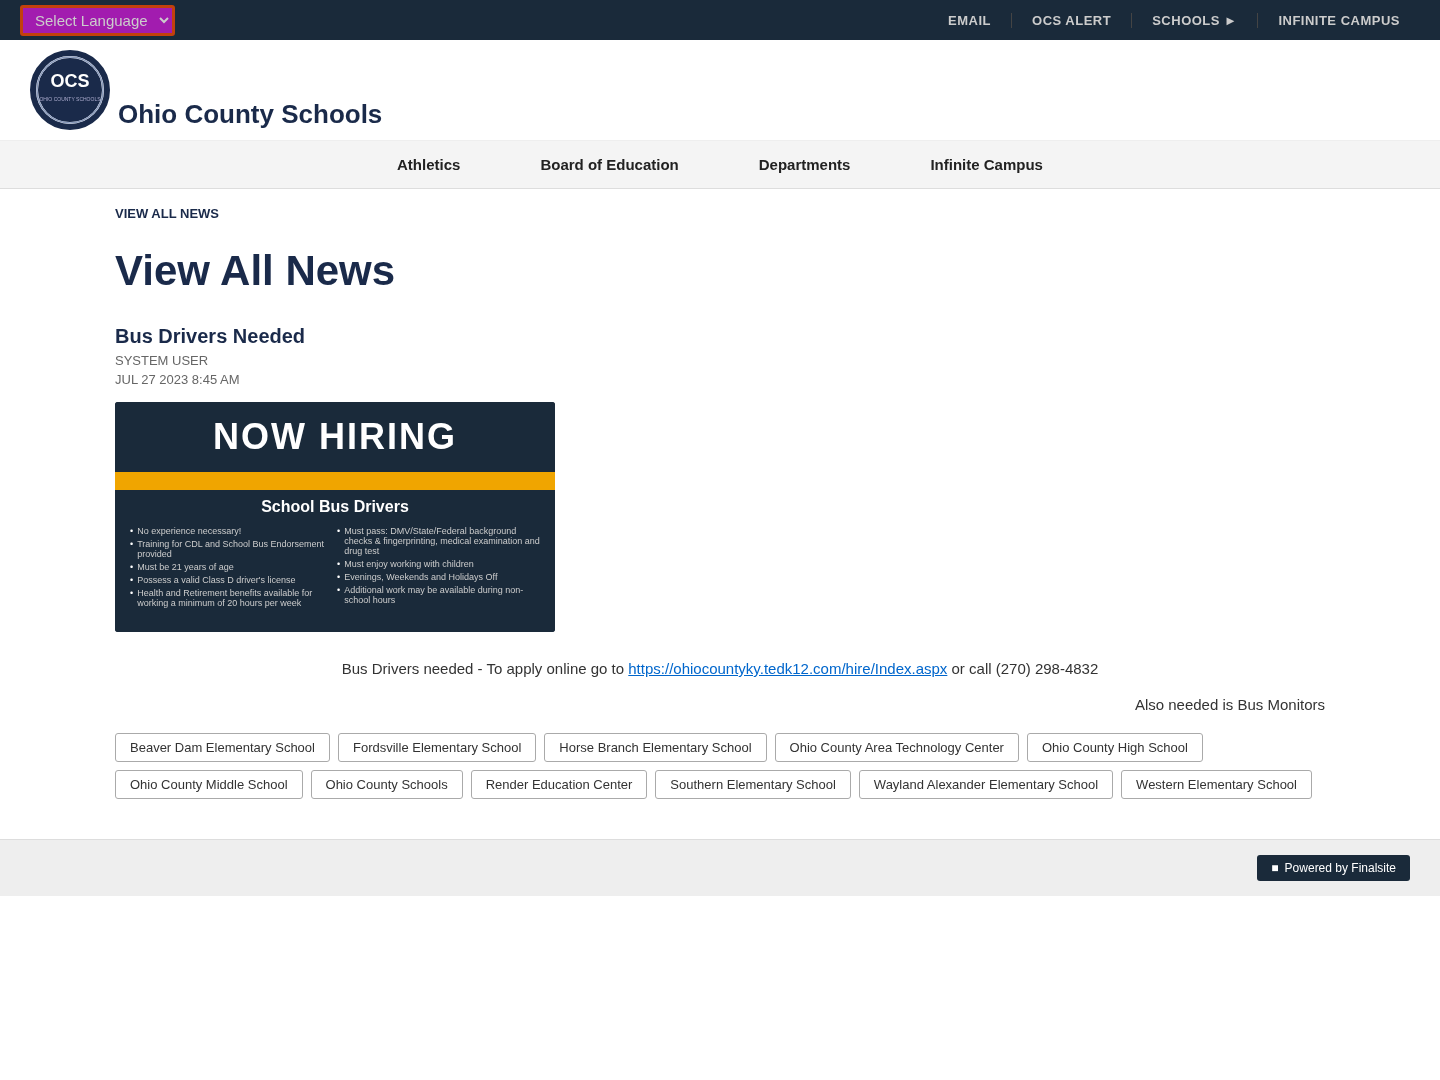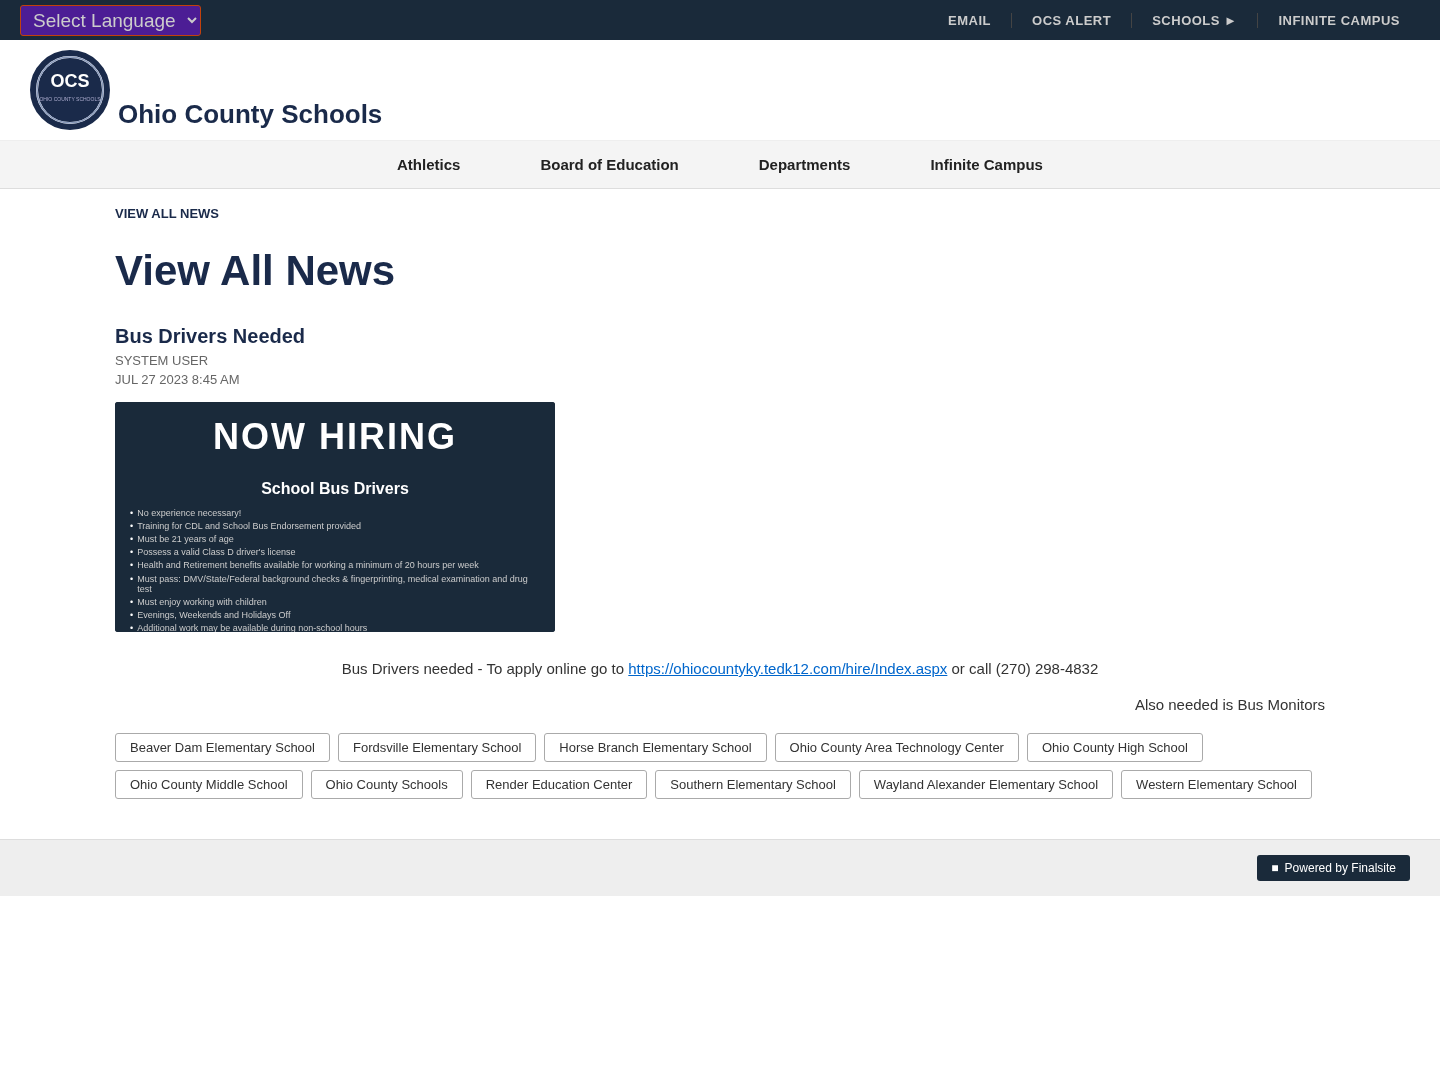--- a/index.html
+++ b/index.html
@@ -8,25 +8,25 @@
     
     .top-bar {
       background: #1a2a3a;
       display: flex;
       align-items: center;
       justify-content: space-between;
       padding: 0 20px;
       height: 40px;
     }
     .top-bar-left select {
-      background: #4c1d95;
+      background: #a21caf;
       color: #ccc;
-      border: 1px solid #c2410c;
+      border: 3px solid #c2410c;
       padding: 3px 8px;
-      font-size: 19px;
+      font-size: 15px;
       border-radius: 3px;
     }
     .top-bar-right {
       display: flex;
       align-items: flex-start;
       gap: 0;
     }
     .top-bar-right a {
       color: #ccc;
       text-decoration: none;
@@ -199,21 +199,21 @@
       color: #fff;
       font-size: 16px;
       font-weight: bold;
       text-align: center;
       padding: 8px 0 5px;
     }
     .hiring-body {
       background: #1a2a3a;
       flex: 1;
       display: grid;
-      grid-template-columns: 1fr;
+      grid-template-columns: 1fr 1fr;
       gap: 4px;
       padding: 5px 15px 10px;
     }
     .bullet-col {
       display: flex;
       flex-direction: column;
       gap: 3px;
     }
     .bullet-item {
       color: #ccc;

